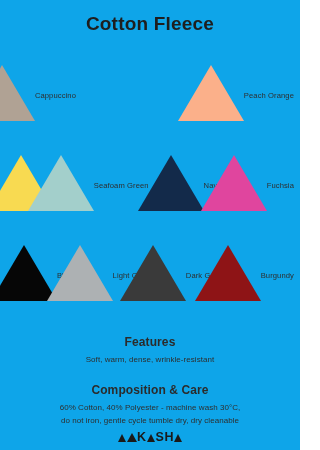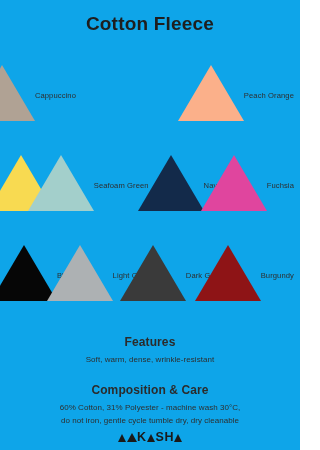--- a/index.html
+++ b/index.html
@@ -237,21 +237,21 @@
 
   <div class="info">
 
     <div class="info-block">
       <div class="info-heading">Features</div>
       <div class="info-line">Soft, warm, dense, wrinkle-resistant</div>
     </div>
 
     <div class="info-block">
       <div class="info-heading">Composition &amp; Care</div>
-      <div class="info-line">60% Cotton, 31% Polyester - machine wash 30°C,</div>
+      <div class="info-line">60% Cotton, 40% Polyester - machine wash 30°C,</div>
       <div class="info-line">do not iron, gentle cycle tumble dry, dry cleanable</div>
     </div>
 
   </div>
 
   <div class="footer">
     <div class="logo">
       <span class="logo-tri small" style="border-bottom-color: rgb(26, 26, 26);"></span>
       <span class="logo-tri" style="border-bottom-color: rgb(26, 26, 26);"></span>
       <span class="logo-text" style="color: rgb(26, 26, 26);">K</span>

